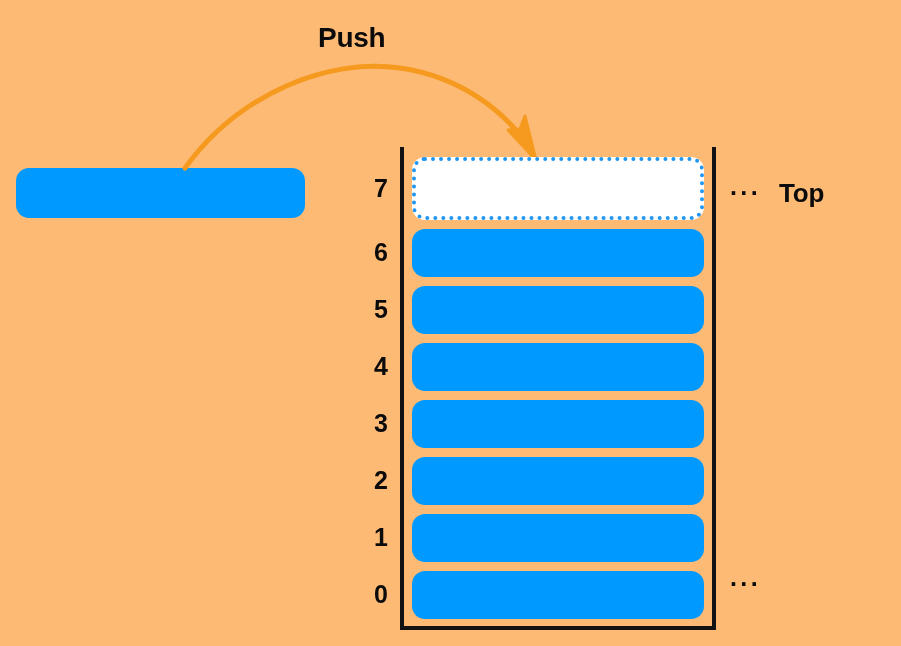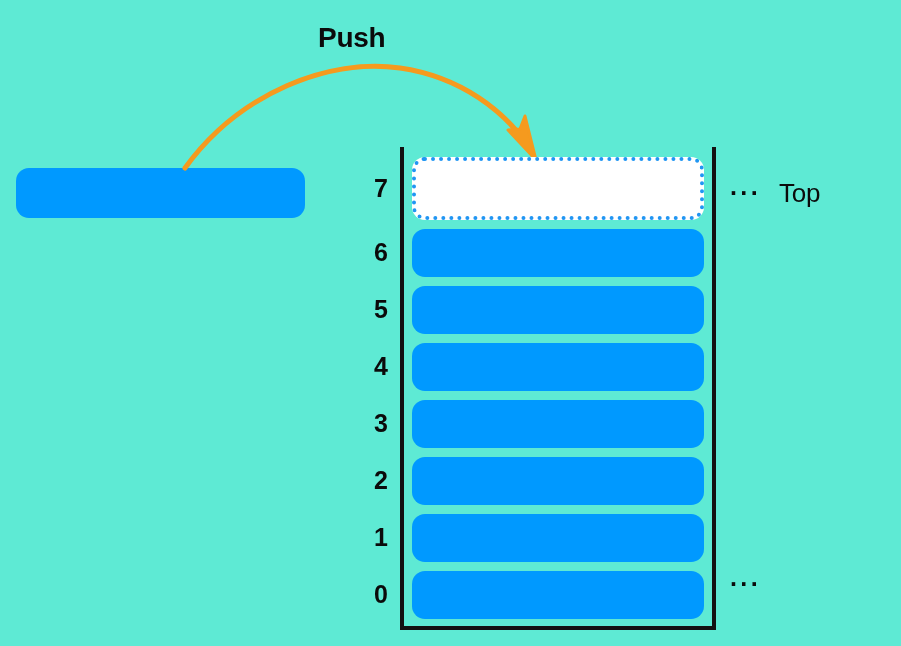--- a/index.html
+++ b/index.html
@@ -7,21 +7,21 @@
     padding: 0;
     background: #ffffff;
   }
   body {
     font-family: "Liberation Sans", sans-serif;
   }
   #canvas {
     position: relative;
     width: 901px;
     height: 646px;
-    background: #5eead4;
+    background: #fdba74;
     overflow: hidden;
   }
   
   #push-label {
     position: absolute;
     left: 318px;
     top: 22px;
     font-size: 28px;
     font-weight: bold;
     color: #0b0b0b;
@@ -99,21 +99,21 @@
   }
   .side-dots {
     font-size: 25px;
     font-weight: bold;
     color: #0b0b0b;
     letter-spacing: 2px;
     line-height: 1;
   }
   .side-text {
     font-size: 26px;
-    font-weight: normal;
+    font-weight: bold;
     color: #0b0b0b;
     letter-spacing: -0.2px;
     line-height: 1;
   }
 </style>
 </head>
 <body>
 
 <div id="canvas">
 

